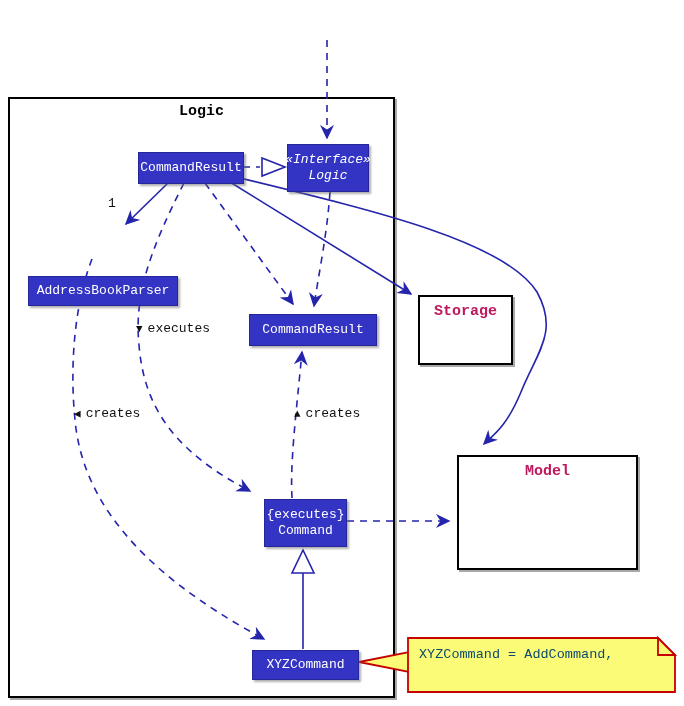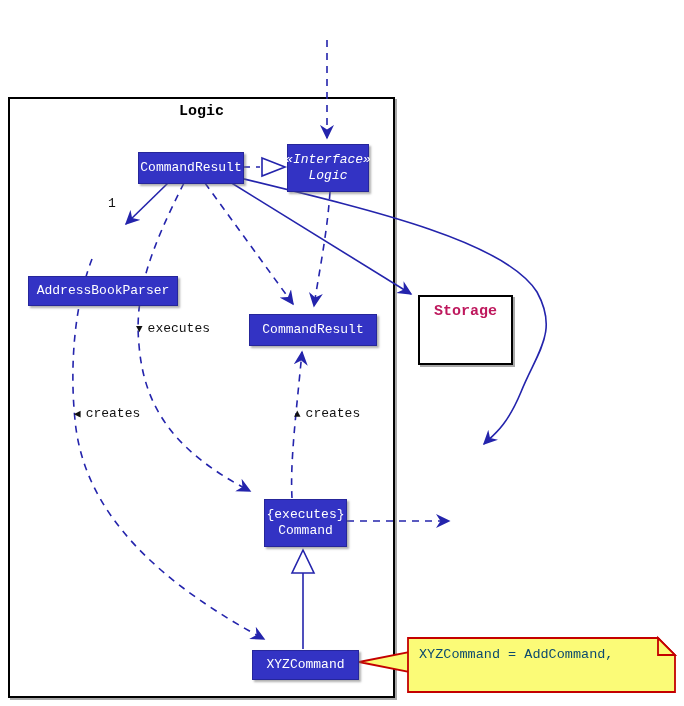--- a/index.html
+++ b/index.html
@@ -144,20 +144,23 @@
   </div>
 
   <div class="uml-class" style="left:252px;top:650px;width:105px;height:28px;">
     <span>XYZCommand</span>
   </div>
 
   <div class="component" style="left:418px;top:295px;width:91px;height:66px;">
     <div class="comp-title">Storage</div>
   </div>
 
+  <div class="component" style="left:457px;top:455px;width:177px;height:111px;">
+    <div class="comp-title">Model</div>
+  </div>
 
   <div class="edge-label" style="left:108px;top:196px;">1</div>
 
   <div class="edge-label" style="left:136px;top:321px;">
     <span class="tri">▼</span><span>executes</span>
   </div>
 
   <div class="edge-label" style="left:74px;top:406px;">
     <span class="tri">◀</span><span>creates</span>
   </div>

